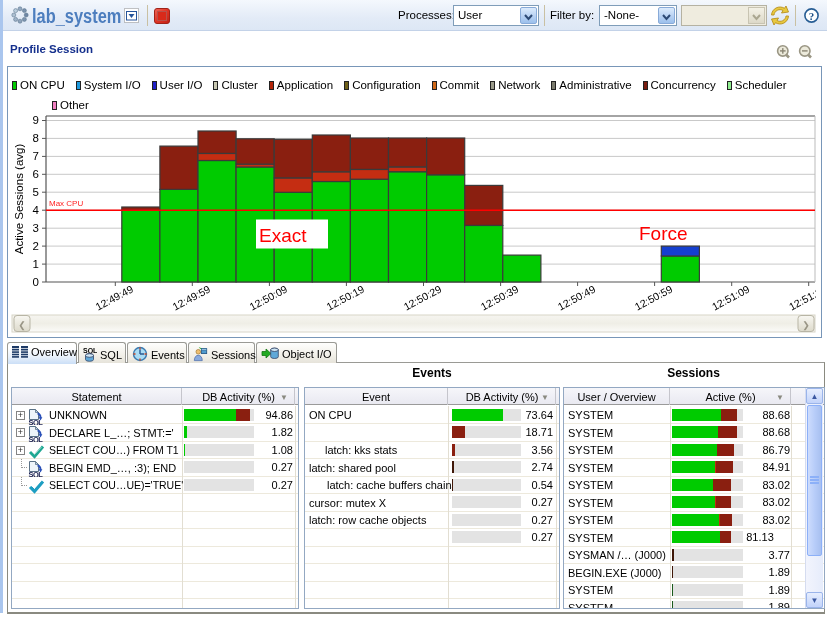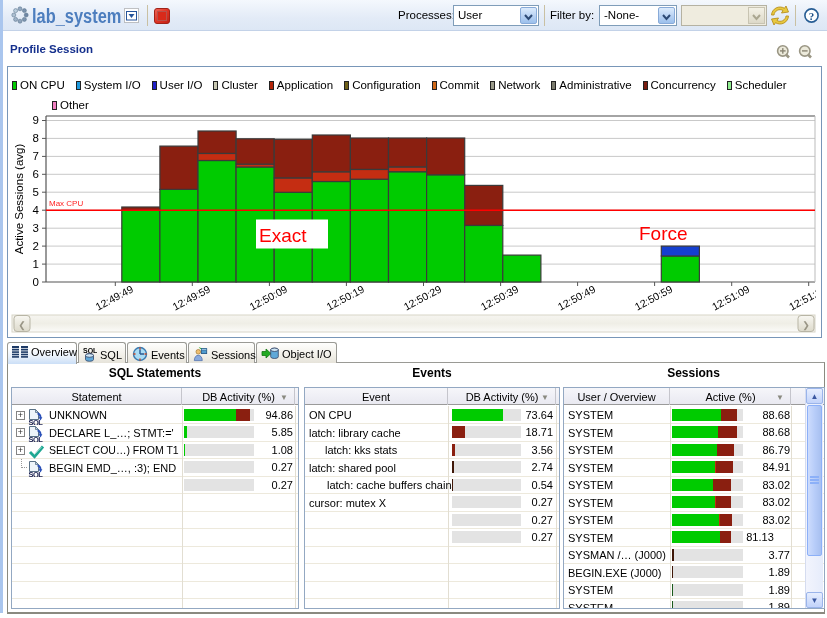--- a/index.html
+++ b/index.html
@@ -257,21 +257,20 @@
           <rect x="9.5" y="2.5" width="6" height="1.6" fill="#a8d4ec" stroke="#285a88" stroke-width="0.6"></rect>
           <path d="M9.5 2 L6.5 0.5 l1.8 2.2" fill="#22aa22"></path>
         </svg><span>Sessions</span></div>
       <div class="tab" style="left:249px;width:81px;"><svg width="18" height="15" viewBox="0 0 18 15">
           <path d="M1 5.5 h4 V3 l5 4.5 -5 4.5 V9.5 h-4 z" fill="#22aa22" stroke="#117711" stroke-width="0.8"></path>
           <ellipse cx="13.5" cy="3.8" rx="3.8" ry="1.7" fill="#cfe6f5" stroke="#346" stroke-width="0.8"></ellipse>
           <path d="M9.7 3.8 v7 a3.8 1.7 0 0 0 7.6 0 v-7" fill="#5fa8d8" stroke="#346" stroke-width="0.8"></path>
           <ellipse cx="13.5" cy="3.8" rx="3.8" ry="1.7" fill="#cfe6f5" stroke="#346" stroke-width="0.8"></ellipse>
         </svg><span>Object I/O</span></div>
     </div>
-<div class="ptitle" style="left:11px;width:288px;text-align:center;">SQL Statements</div>
 <div class="ptitle" style="left:304px;width:256px;text-align:center;">Events</div>
 <div class="ptitle" style="left:563px;width:261px;text-align:center;">Sessions</div>
 <div style="position:absolute;left:11px;top:387px;width:288px;height:222px;border:1px solid #93a8c2;background:#fff;overflow:hidden;">
       <div style="position:absolute;left:0;top:0;width:100%;height:17px;background:linear-gradient(#f6f6fa,#e9e9f1);border-bottom:1px solid #9a9a9a;">
         <div style="position:absolute;left:0;top:0;width:170px;height:17px;border-right:1px solid #c5c5cc;text-align:center;font-size:11px;padding-top:2.5px;">Statement</div>
         <div style="position:absolute;left:171px;top:0;width:112px;height:17px;border-right:1px solid #c5c5cc;text-align:center;font-size:11px;padding-top:2.5px;">DB Activity (%)<span style="position:absolute;right:6px;top:5px;font-size:8px;color:#8a8a80;">▼</span></div>
       </div>
       <div style="position:absolute;left:0;top:18.50px;width:100%;height:17.50px;border-bottom:1px solid #ede9dc;"></div>
       <div style="position:absolute;left:0;top:36.00px;width:100%;height:17.50px;border-bottom:1px solid #ede9dc;"></div>
       <div style="position:absolute;left:0;top:53.50px;width:100%;height:17.50px;border-bottom:1px solid #ede9dc;"></div>
@@ -309,21 +308,21 @@
             <path d="M7.5 1.5 v3 h3 z" fill="#b8cfe4" stroke="#5a7186" stroke-width="0.8"></path>
             <path d="M9.5 5.5 q3 0.5 3 4.5" stroke="#2a50b8" stroke-width="2" fill="none"></path>
             <path d="M10.6 9.2 h3.8 l-1.9 3.2 z" fill="#2a50b8"></path>
             <text x="0.5" y="16.5" font-size="7.5" font-weight="bold" fill="#1a2050" font-family="Liberation Sans" letter-spacing="-0.5">SQL</text>
           </svg></span>
         <span style="position:absolute;left:37px;top:2.5px;font-size:11px;white-space:nowrap;">DECLARE L_…; STMT:='</span>
       </div>
       <div style="position:absolute;left:172px;top:38.20px;width:70px;height:12px;background:#e3e3e3;">
         <div style="position:absolute;left:0.0px;top:0;width:2.5px;height:12px;background:#00cb00;"></div>
       </div>
-      <div style="position:absolute;left:221px;top:38.00px;width:60px;text-align:right;font-size:11px;">5.85</div>
+      <div style="position:absolute;left:221px;top:38.00px;width:60px;text-align:right;font-size:11px;">1.82</div>
       <div style="position:absolute;left:0;top:53.50px;width:170px;height:17.50px;">
         <span style="position:absolute;left:4px;top:4px;width:9px;height:9px;border:1px solid #848484;background:#fff;font-size:9px;line-height:7px;text-align:center;color:#333;">+</span>
         <span style="position:absolute;left:16px;top:2px;"><svg width="17" height="15" viewBox="0 0 17 15">
             <path d="M2 8 l4.5 4.5 L15 2.5" stroke="#1fa893" stroke-width="3" fill="none"></path>
             <path d="M3.5 7.5 l3 3 L13.5 3" stroke="#9fd8cc" stroke-width="1" fill="none"></path>
           </svg></span>
         <span style="position:absolute;left:37px;top:2.5px;font-size:10.5px;white-space:nowrap;">SELECT COU…) FROM T1</span>
       </div>
       <div style="position:absolute;left:172px;top:55.70px;width:70px;height:12px;background:#e3e3e3;">
         <div style="position:absolute;left:0.0px;top:0;width:0.8px;height:12px;background:#00cb00;"></div>
@@ -336,20 +335,29 @@
             <path d="M1.5 1.5 h6 l3 3 v7 h-9 z" fill="#eef4fa" stroke="#5a7186" stroke-width="1"></path>
             <path d="M7.5 1.5 v3 h3 z" fill="#b8cfe4" stroke="#5a7186" stroke-width="0.8"></path>
             <path d="M9.5 5.5 q3 0.5 3 4.5" stroke="#2a50b8" stroke-width="2" fill="none"></path>
             <path d="M10.6 9.2 h3.8 l-1.9 3.2 z" fill="#2a50b8"></path>
             <text x="0.5" y="16.5" font-size="7.5" font-weight="bold" fill="#1a2050" font-family="Liberation Sans" letter-spacing="-0.5">SQL</text>
           </svg></span>
         <span style="position:absolute;left:37px;top:2.5px;font-size:11px;white-space:nowrap;">BEGIN EMD_…, :3); END</span>
       </div>
       <div style="position:absolute;left:172px;top:73.20px;width:70px;height:12px;background:#e3e3e3;"></div>
       <div style="position:absolute;left:221px;top:73.00px;width:60px;text-align:right;font-size:11px;">0.27</div>
+      <div style="position:absolute;left:0;top:88.50px;width:170px;height:17.50px;">
+        <span style="position:absolute;left:9px;top:0px;height:9px;border-left:1px dotted #999;"></span>
+        <span style="position:absolute;left:9px;top:8px;width:6px;border-top:1px dotted #999;"></span>
+        <span style="position:absolute;left:16px;top:2px;"><svg width="17" height="15" viewBox="0 0 17 15">
+            <path d="M2 8 l4.5 4.5 L15 2.5" stroke="#1e9ec2" stroke-width="3" fill="none"></path>
+            <path d="M3.5 7.5 l3 3 L13.5 3" stroke="#1e9ec2" stroke-width="1" fill="none"></path>
+          </svg></span>
+        <span style="position:absolute;left:37px;top:2.5px;font-size:10.5px;white-space:nowrap;">SELECT COU…UE)='TRUE'</span>
+      </div>
       <div style="position:absolute;left:172px;top:90.70px;width:70px;height:12px;background:#e3e3e3;"></div>
       <div style="position:absolute;left:221px;top:90.50px;width:60px;text-align:right;font-size:11px;">0.27</div>
     </div>
 <div style="position:absolute;left:304px;top:387px;width:256px;height:222px;border:1px solid #93a8c2;background:#fff;overflow:hidden;">
       <div style="position:absolute;left:0;top:0;width:100%;height:17px;background:linear-gradient(#f6f6fa,#e9e9f1);border-bottom:1px solid #9a9a9a;">
         <div style="position:absolute;left:0;top:0;width:143px;height:17px;border-right:1px solid #c5c5cc;text-align:center;font-size:11px;padding-top:2.5px;">Event</div>
         <div style="position:absolute;left:144px;top:0;width:107px;height:17px;border-right:1px solid #c5c5cc;text-align:center;font-size:11px;padding-top:2.5px;">DB Activity (%)<span style="position:absolute;right:6px;top:5px;font-size:8px;color:#8a8a80;">▼</span></div>
       </div>
       <div style="position:absolute;left:0;top:18.50px;width:100%;height:17.50px;border-bottom:1px solid #ede9dc;"></div>
       <div style="position:absolute;left:0;top:36.00px;width:100%;height:17.50px;border-bottom:1px solid #ede9dc;"></div>
@@ -365,23 +373,20 @@
       <div style="position:absolute;left:0;top:211.00px;width:100%;height:17.50px;border-bottom:1px solid #ede9dc;"></div>
       <div style="position:absolute;left:143px;top:18px;bottom:0;width:1px;background:#e2ded2;"></div>
       <div style="position:absolute;left:251px;top:18px;bottom:0;width:1px;background:#e2ded2;"></div>
       <div style="position:absolute;left:0;top:18.50px;width:143px;height:17.50px;">
         <span style="position:absolute;left:4px;top:2.5px;font-size:11px;white-space:nowrap;">ON CPU</span>
       </div>
       <div style="position:absolute;left:147px;top:20.70px;width:69px;height:12px;background:#e3e3e3;">
         <div style="position:absolute;left:0.0px;top:0;width:50.8px;height:12px;background:#00cb00;"></div>
       </div>
       <div style="position:absolute;left:188px;top:20.50px;width:60px;text-align:right;font-size:11px;">73.64</div>
-      <div style="position:absolute;left:0;top:36.00px;width:143px;height:17.50px;">
-        <span style="position:absolute;left:4px;top:2.5px;font-size:11px;white-space:nowrap;">latch: library cache</span>
-      </div>
       <div style="position:absolute;left:147px;top:38.20px;width:69px;height:12px;background:#e3e3e3;">
         <div style="position:absolute;left:0.0px;top:0;width:12.9px;height:12px;background:#8a1f10;"></div>
       </div>
       <div style="position:absolute;left:188px;top:38.00px;width:60px;text-align:right;font-size:11px;">18.71</div>
       <div style="position:absolute;left:0;top:53.50px;width:143px;height:17.50px;">
         <span style="position:absolute;left:20px;top:2.5px;font-size:11px;white-space:nowrap;">latch: kks stats</span>
       </div>
       <div style="position:absolute;left:147px;top:55.70px;width:69px;height:12px;background:#e3e3e3;">
         <div style="position:absolute;left:0.0px;top:0;width:2.5px;height:12px;background:#8a1f10;"></div>
       </div>
@@ -398,20 +403,23 @@
       </div>
       <div style="position:absolute;left:147px;top:90.70px;width:69px;height:12px;background:#e3e3e3;">
         <div style="position:absolute;left:0.0px;top:0;width:0.6px;height:12px;background:#401808;"></div>
       </div>
       <div style="position:absolute;left:188px;top:90.50px;width:60px;text-align:right;font-size:11px;">0.54</div>
       <div style="position:absolute;left:0;top:106.00px;width:143px;height:17.50px;">
         <span style="position:absolute;left:4px;top:2.5px;font-size:11px;white-space:nowrap;">cursor: mutex X</span>
       </div>
       <div style="position:absolute;left:147px;top:108.20px;width:69px;height:12px;background:#e3e3e3;"></div>
       <div style="position:absolute;left:188px;top:108.00px;width:60px;text-align:right;font-size:11px;">0.27</div>
+      <div style="position:absolute;left:0;top:123.50px;width:143px;height:17.50px;">
+        <span style="position:absolute;left:4px;top:2.5px;font-size:11px;white-space:nowrap;">latch: row cache objects</span>
+      </div>
       <div style="position:absolute;left:147px;top:125.70px;width:69px;height:12px;background:#e3e3e3;"></div>
       <div style="position:absolute;left:188px;top:125.50px;width:60px;text-align:right;font-size:11px;">0.27</div>
       <div style="position:absolute;left:147px;top:143.20px;width:69px;height:12px;background:#e3e3e3;"></div>
       <div style="position:absolute;left:188px;top:143.00px;width:60px;text-align:right;font-size:11px;">0.27</div>
     </div>
 <div style="position:absolute;left:563px;top:387px;width:262px;height:222px;border:1px solid #93a8c2;background:#fff;overflow:hidden;">
       <div style="position:absolute;left:0;top:0;width:100%;height:17px;background:linear-gradient(#f6f6fa,#e9e9f1);border-bottom:1px solid #9a9a9a;">
         <div style="position:absolute;left:0;top:0;width:106px;height:17px;border-right:1px solid #c5c5cc;text-align:center;font-size:11px;padding-top:2.5px;">User / Overview</div>
         <div style="position:absolute;left:107px;top:0;width:120px;height:17px;border-right:1px solid #c5c5cc;text-align:center;font-size:11px;padding-top:2.5px;">Active (%)<span style="position:absolute;right:6px;top:5px;font-size:8px;color:#8a8a80;">▼</span></div>
       </div>

